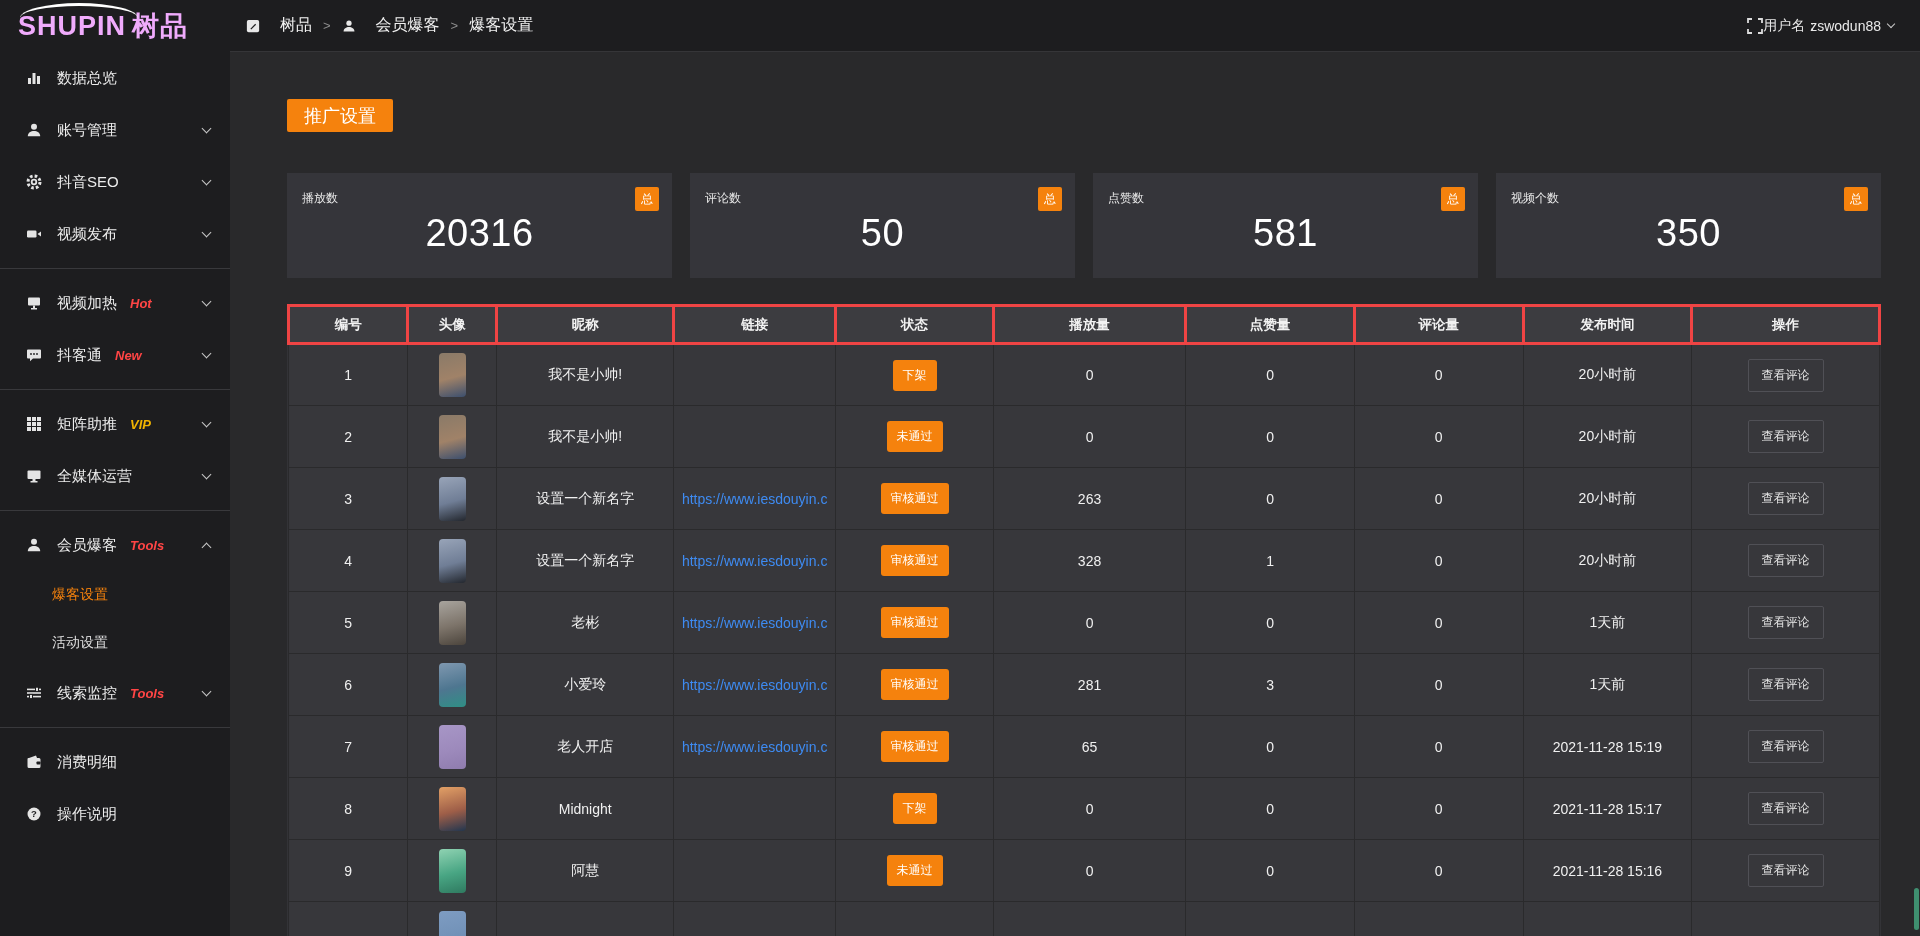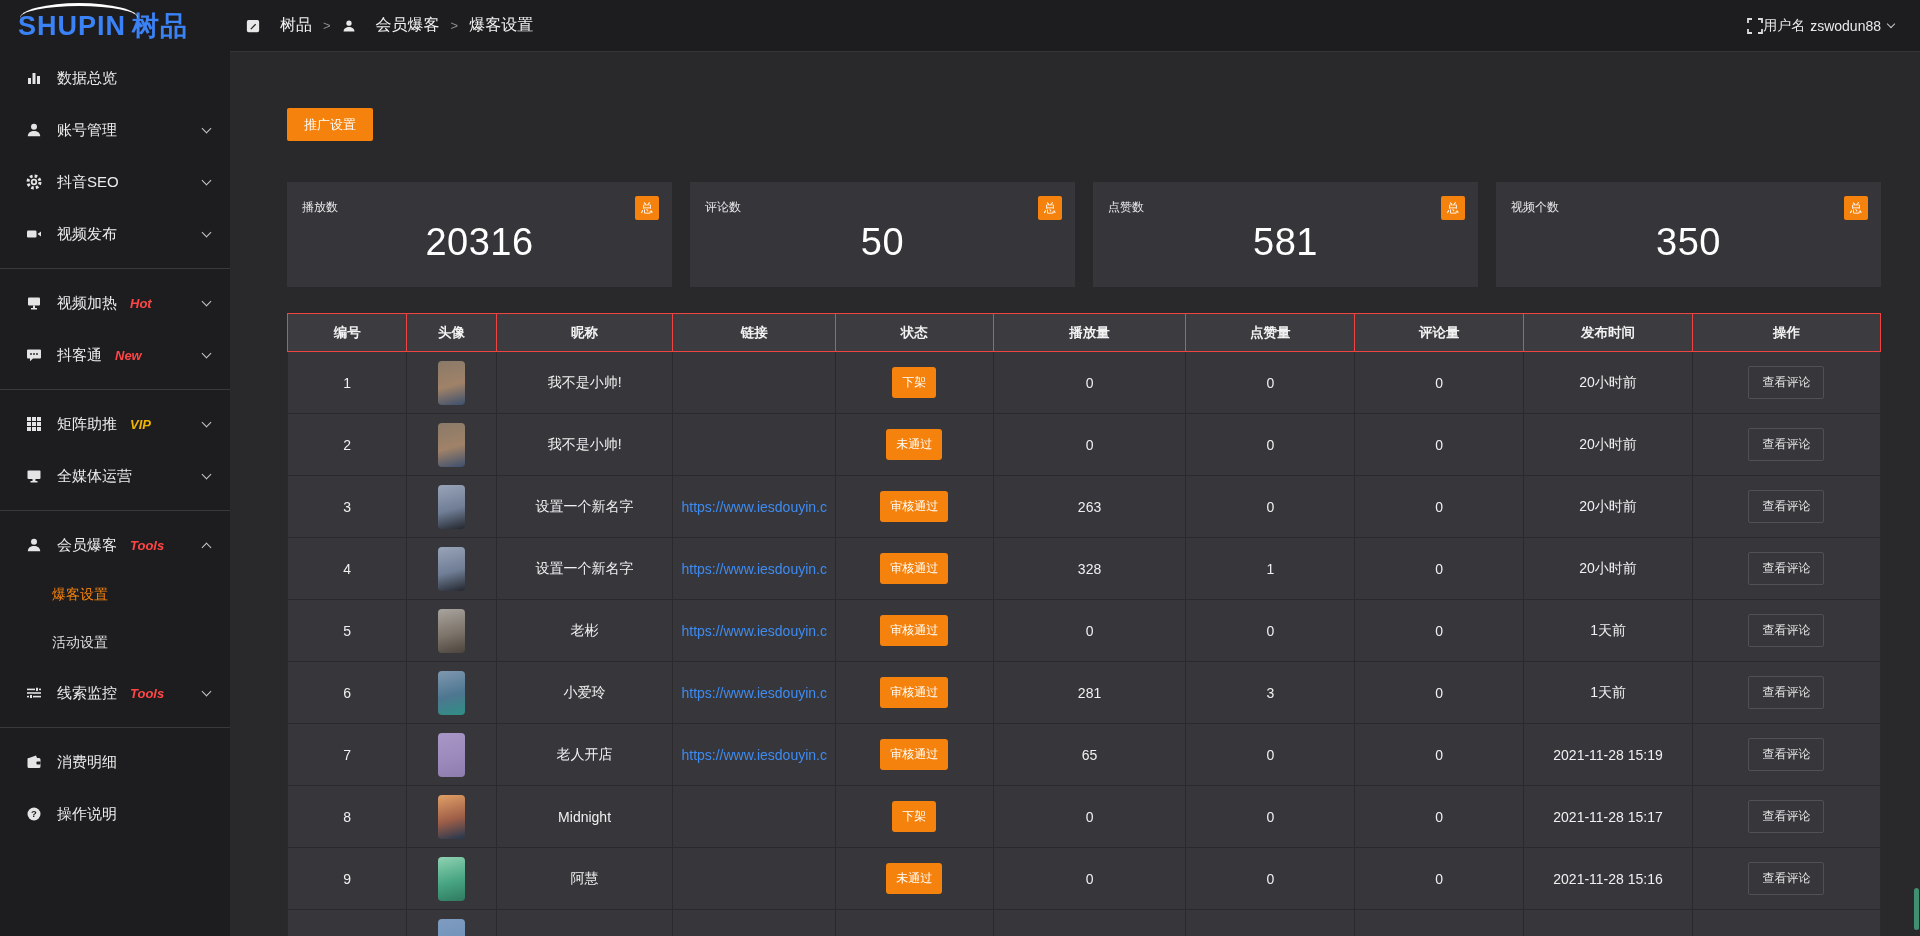--- a/index.html
+++ b/index.html
@@ -3,21 +3,21 @@
 <meta charset="utf-8">
 <style>
   * { box-sizing: border-box; }
   html,body { margin:0; padding:0; width:1920px; height:936px; overflow:hidden;
     background:#29292b; font-family:"Liberation Sans","DejaVu Sans",sans-serif; color:#e9e9e9; }
   :root { --accent:#f5820d; --link:#3e8bf2; }
 
   
   .sidebar { position:fixed; left:0; top:0; width:230px; height:936px; background:#1d1d1f; z-index:5; }
   .logo { height:52px; display:flex; align-items:center; padding-left:18px; position:relative; }
-  .logo-text { font-size:27px; font-weight:bold; letter-spacing:1px; color:#3b82f6; position:relative; line-height:1; }
+  .logo-text { font-size:27px; font-weight:bold; letter-spacing:1px; color:#f0abfc; position:relative; line-height:1; }
   .logo-arc { position:absolute; left:2px; top:-10px; width:118px; height:30px;
     border-top:3px solid #fff; border-radius:50%; }
   .logo-cn { margin-left:6px; }
   .side-item { height:52px; display:flex; align-items:center; padding:0 20px 0 26px;
     font-size:15px; color:#ececec; cursor:pointer; }
   .side-icon { width:17px; height:17px; margin-right:14px; flex:none; display:flex; align-items:center; }
   .side-badge { font-style:italic; font-weight:bold; font-size:13px; margin-left:13px; }
   .chev { width:7px; height:7px; border-right:1.8px solid #c9c9c9; border-bottom:1.8px solid #c9c9c9; flex:none; }
   .chev.down { transform:rotate(45deg); margin-top:-4px; }
   .chev.up   { transform:rotate(-135deg); margin-top:4px; }
@@ -32,35 +32,35 @@
     padding:0 26px 0 16px; border-bottom:1px solid #353538; }
   .breadcrumb { display:flex; align-items:center; gap:11px; font-size:16px; color:#f2f2f2; }
   .crumb { display:flex; align-items:center; gap:6px; cursor:pointer; }
   .crumb-sep { color:#8d8d8d; font-size:13px; }
   .topbar-right { margin-left:auto; display:flex; align-items:center; font-size:14px; }
   .user-wrap { display:flex; align-items:center; gap:7px; cursor:pointer; }
   .user-wrap .chev { width:6px; height:6px; }
 
   
   .content { margin-left:230px; padding:47px 39px 0 57px; }
-  .promo-btn { background:var(--accent); color:#fff; font-size:13px; height:33px; padding:0 17px;
-    border:none; border-radius:2px; cursor:pointer; font-family:inherit;margin-top:9px; }
+  .promo-btn { background:var(--accent); color:#fff; font-size:18px; height:33px; padding:0 17px;
+    border:none; border-radius:2px; cursor:pointer; font-family:inherit; }
   .cards { display:flex; gap:18px; margin-top:41px; }
   .card { flex:1; background:#35353a; height:105px; padding:17px 15px; position:relative; }
   .card-label { font-size:12px; color:#e8e8e8; }
   .card-value { font-size:38px; font-weight:400; margin-top:5px; color:#fff; letter-spacing:0.5px;text-align:center; }
   .card-badge { position:absolute; top:14px; right:13px; background:var(--accent); color:#fff;
     width:24px; height:24px; display:flex; align-items:center; justify-content:center;
     font-size:12px; border-radius:2px; }
 
   
   .table-wrap { margin-top:26px; }
   table { border-collapse:collapse; width:100%; table-layout:fixed; background:#333337; }
   th { background:#3c3c40; height:38px; font-size:13.5px; font-weight:bold; color:#f2f2f2;
-    border:1px solid #ef4444; }
+    border:3px solid #ef4444; }
   td { height:62px; text-align:center; font-size:14px; color:#f0f0f0; border:1px solid #2a2a2c;
     background:#37373b; overflow:hidden; white-space:nowrap; }
   .avatar { width:27px; height:44px; border-radius:4px; margin:0 auto; }
   .status-btn { display:inline-block; background:var(--accent); color:#fff; font-size:12px;
     padding:7px 10px; border-radius:3px; border:none; cursor:pointer; font-family:inherit; }
   .action-btn { display:inline-block; border:1px solid #505056; background:transparent; color:#e6e6e6;
     font-size:12px; padding:7px 13px; border-radius:2px; cursor:pointer; font-family:inherit; }
   .cell-link { color:var(--link); text-decoration:none; cursor:pointer; }
 
   .scroll-thumb { position:fixed; right:1px; bottom:6px; width:5px; height:42px;

